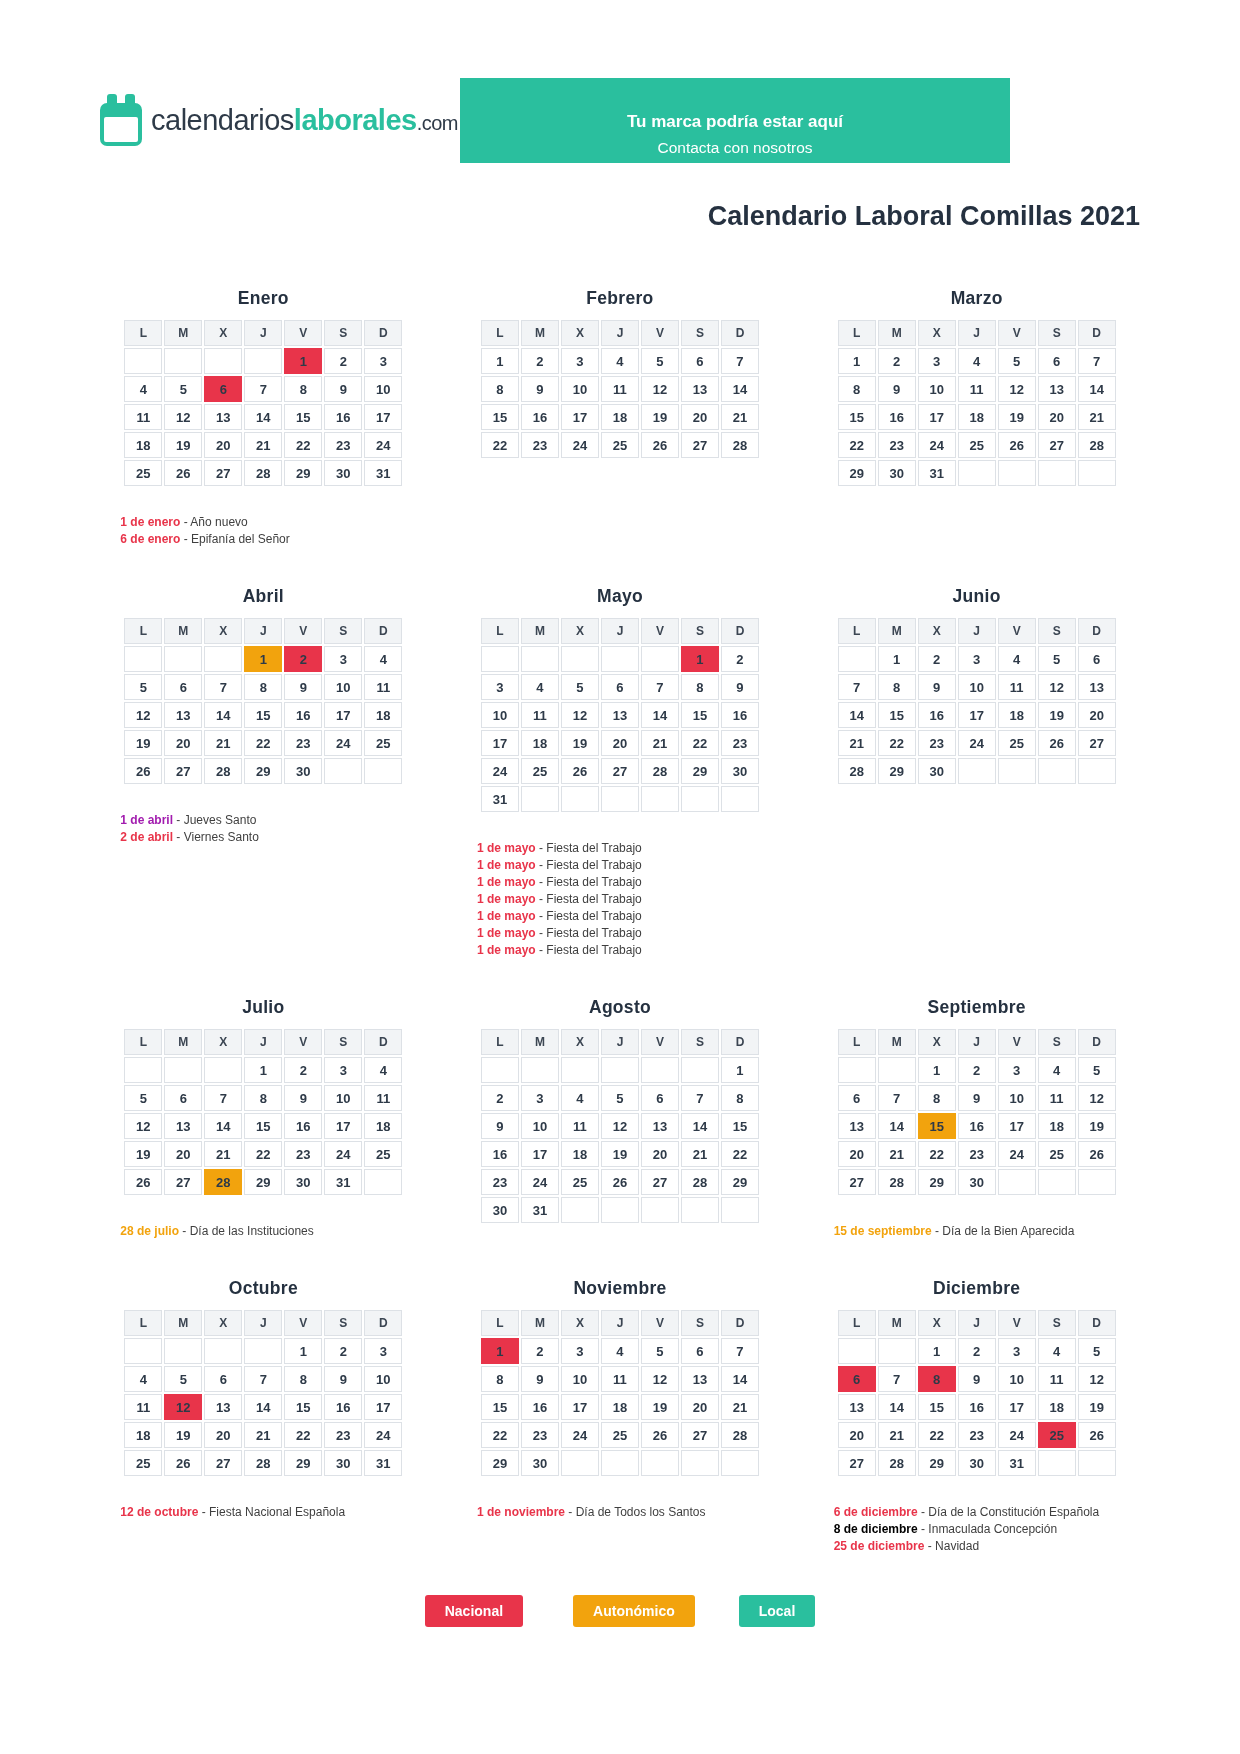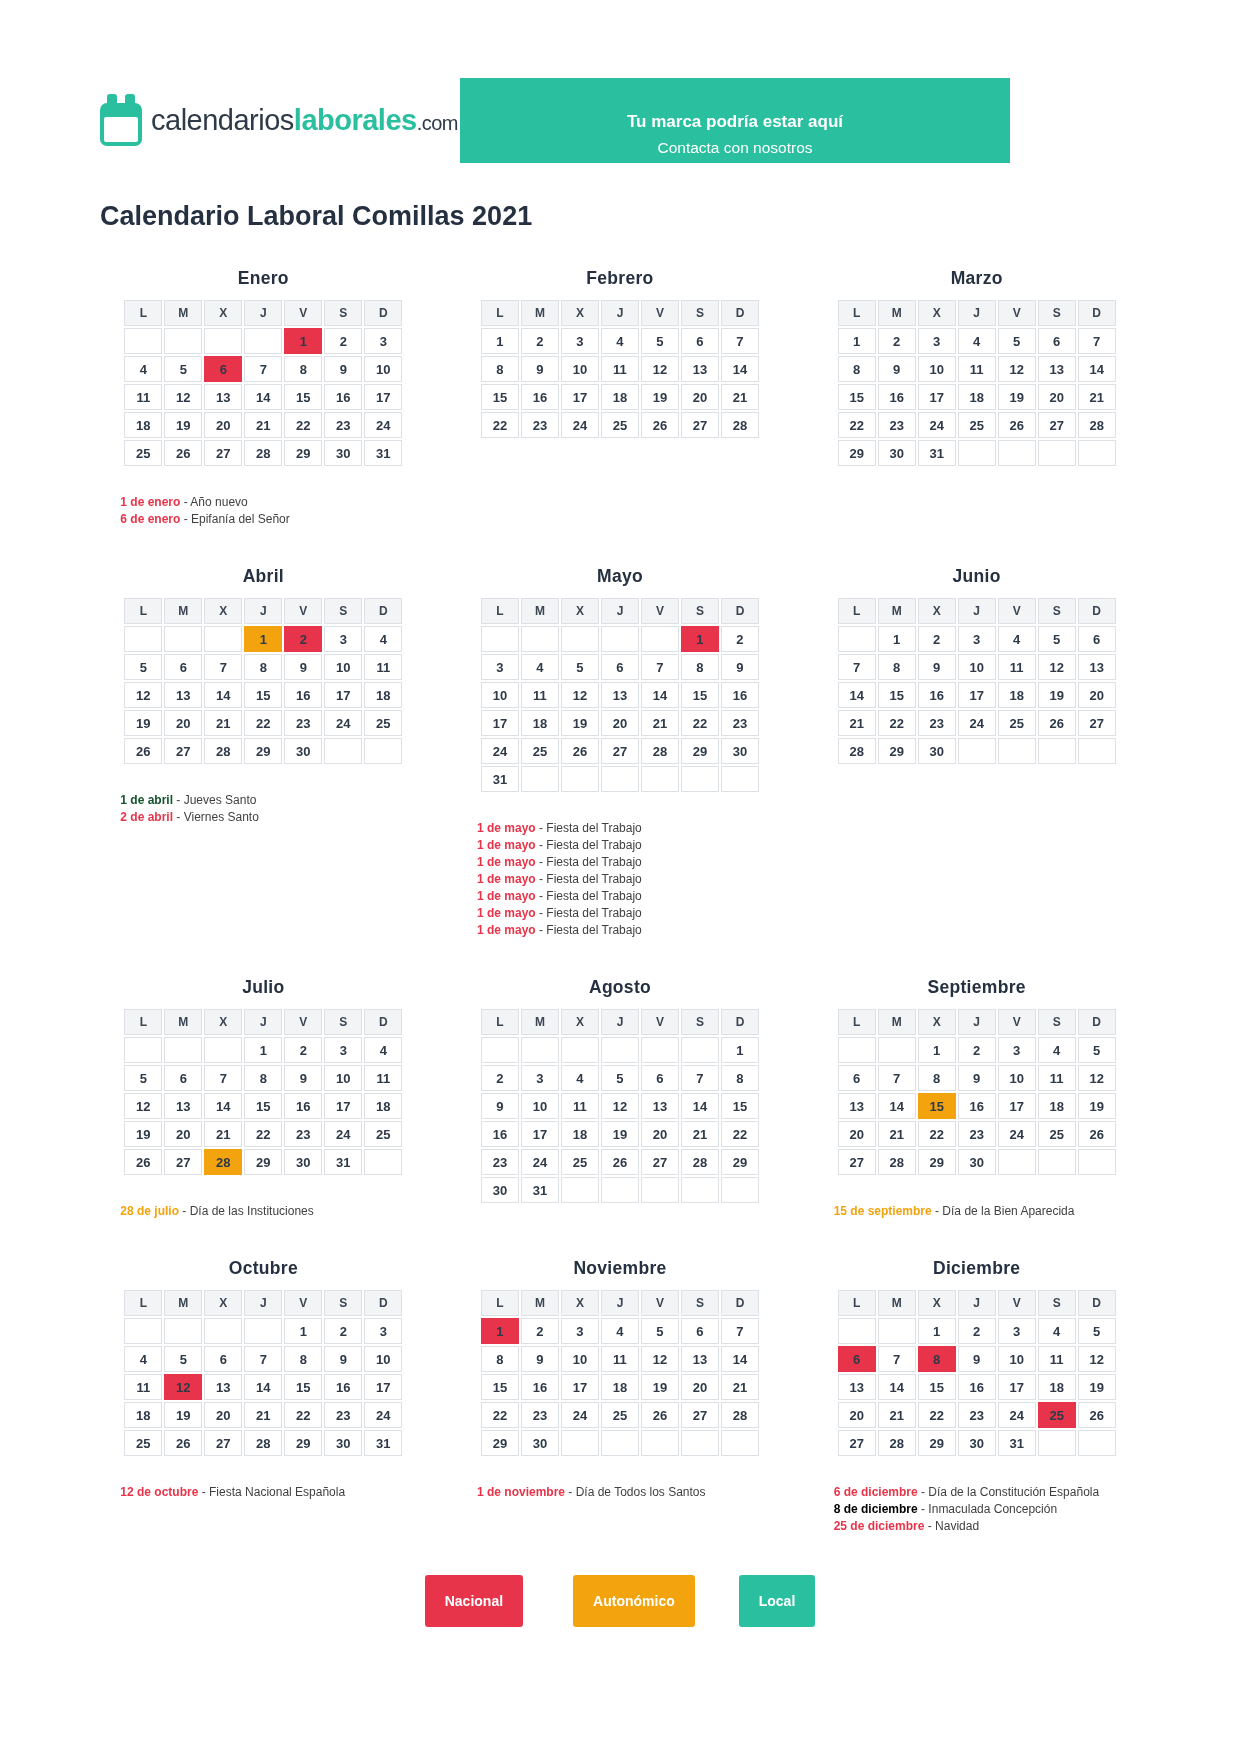--- a/index.html
+++ b/index.html
@@ -17,42 +17,42 @@
   .icon-ring.r2 { right:7px; }
   .icon-page { position:absolute; left:4px; right:4px; bottom:4px; height:25px; background:#fff; border-radius:2px; }
   .logo-text { font-size:29px; color:#2e3a48; letter-spacing:-0.5px; white-space:nowrap; }
   .lt-b { color:var(--local); font-weight:bold; }
   .lt-c { font-size:20px; }
   .banner { width:550px; height:85px; background:var(--local); color:#fff; display:flex; flex-direction:column; align-items:center; justify-content:center; gap:7px; margin-right:130px; cursor:pointer; }
   .banner-line1 { font-weight:bold; font-size:17px;margin-top:29px; }
   .banner-line2 { font-size:15.5px; }
 
   
-  .title { text-align:left; color:#253140; font-size:27px; font-weight:bold; margin:46px 0 36px; }
+  .title { text-align:right; color:#253140; font-size:27px; font-weight:bold; margin:46px 0 56px; }
 
   
   .months { display:grid; grid-template-columns:repeat(3,1fr); column-gap:30px; row-gap:38px; justify-items:center; align-items:start; }
   .month { width:286px; }
   .month-title { text-align:center; font-size:17.5px; font-weight:bold; color:#253140; margin-bottom:9px; letter-spacing:0.3px; }
   table.cal { border-collapse:separate; border-spacing:2px; margin:0 auto; }
   table.cal th, table.cal td { width:38px; height:26px; text-align:center; vertical-align:middle; border:1px solid #dde1e6; }
   table.cal th { background:#f2f4f6; color:#3c4653; font-weight:bold; font-size:12px; }
   table.cal td { background:#fff; color:#2e3a48; font-weight:bold; font-size:13px; }
   td.sat { background:var(--saturday-bg); }
   td.sun { background:var(--sunday-bg); }
   td.hl { color:#fff; }
 
   
   .notes { margin-top:26px; }
   .note { font-size:12px; line-height:17px; color:#3f3f3f; white-space:nowrap; }
   .note-date { font-weight:bold; }
 
   
   .legend { display:flex; justify-content:center; gap:44px; margin-top:40px; }
-  .legend-btn { color:#fff; font-weight:bold; font-size:14px; padding:18px 20px; border-radius:3px; cursor:pointer; }
+  .legend-btn { color:#fff; font-weight:bold; font-size:14px; padding:8px 20px; border-radius:3px; cursor:pointer; }
 </style>
 </head>
 <body>
 
 <div class="page">
 
   <header>
     <div class="logo">
       <div class="logo-icon">
         <span class="icon-ring r1"></span>
@@ -311,21 +311,21 @@
               <td>27</td>
               <td>28</td>
               <td>29</td>
               <td>30</td>
               <td></td>
               <td></td>
             </tr>
           </tbody>
         </table>
         <div class="notes">
-          <div class="note"><span class="note-date" style="color: #14532d;">1 de abril</span><span class="note-text"> - Jueves Santo</span></div>
+          <div class="note"><span class="note-date" style="color: #a21caf;">1 de abril</span><span class="note-text"> - Jueves Santo</span></div>
           <div class="note"><span class="note-date" style="color: rgb(232, 52, 74);">2 de abril</span><span class="note-text"> - Viernes Santo</span></div>
         </div>
       </div>
       <div class="month">
         <div class="month-title">Mayo</div>
         <table class="cal">
           <thead>
             <tr>
               <th>L</th>
               <th>M</th>

